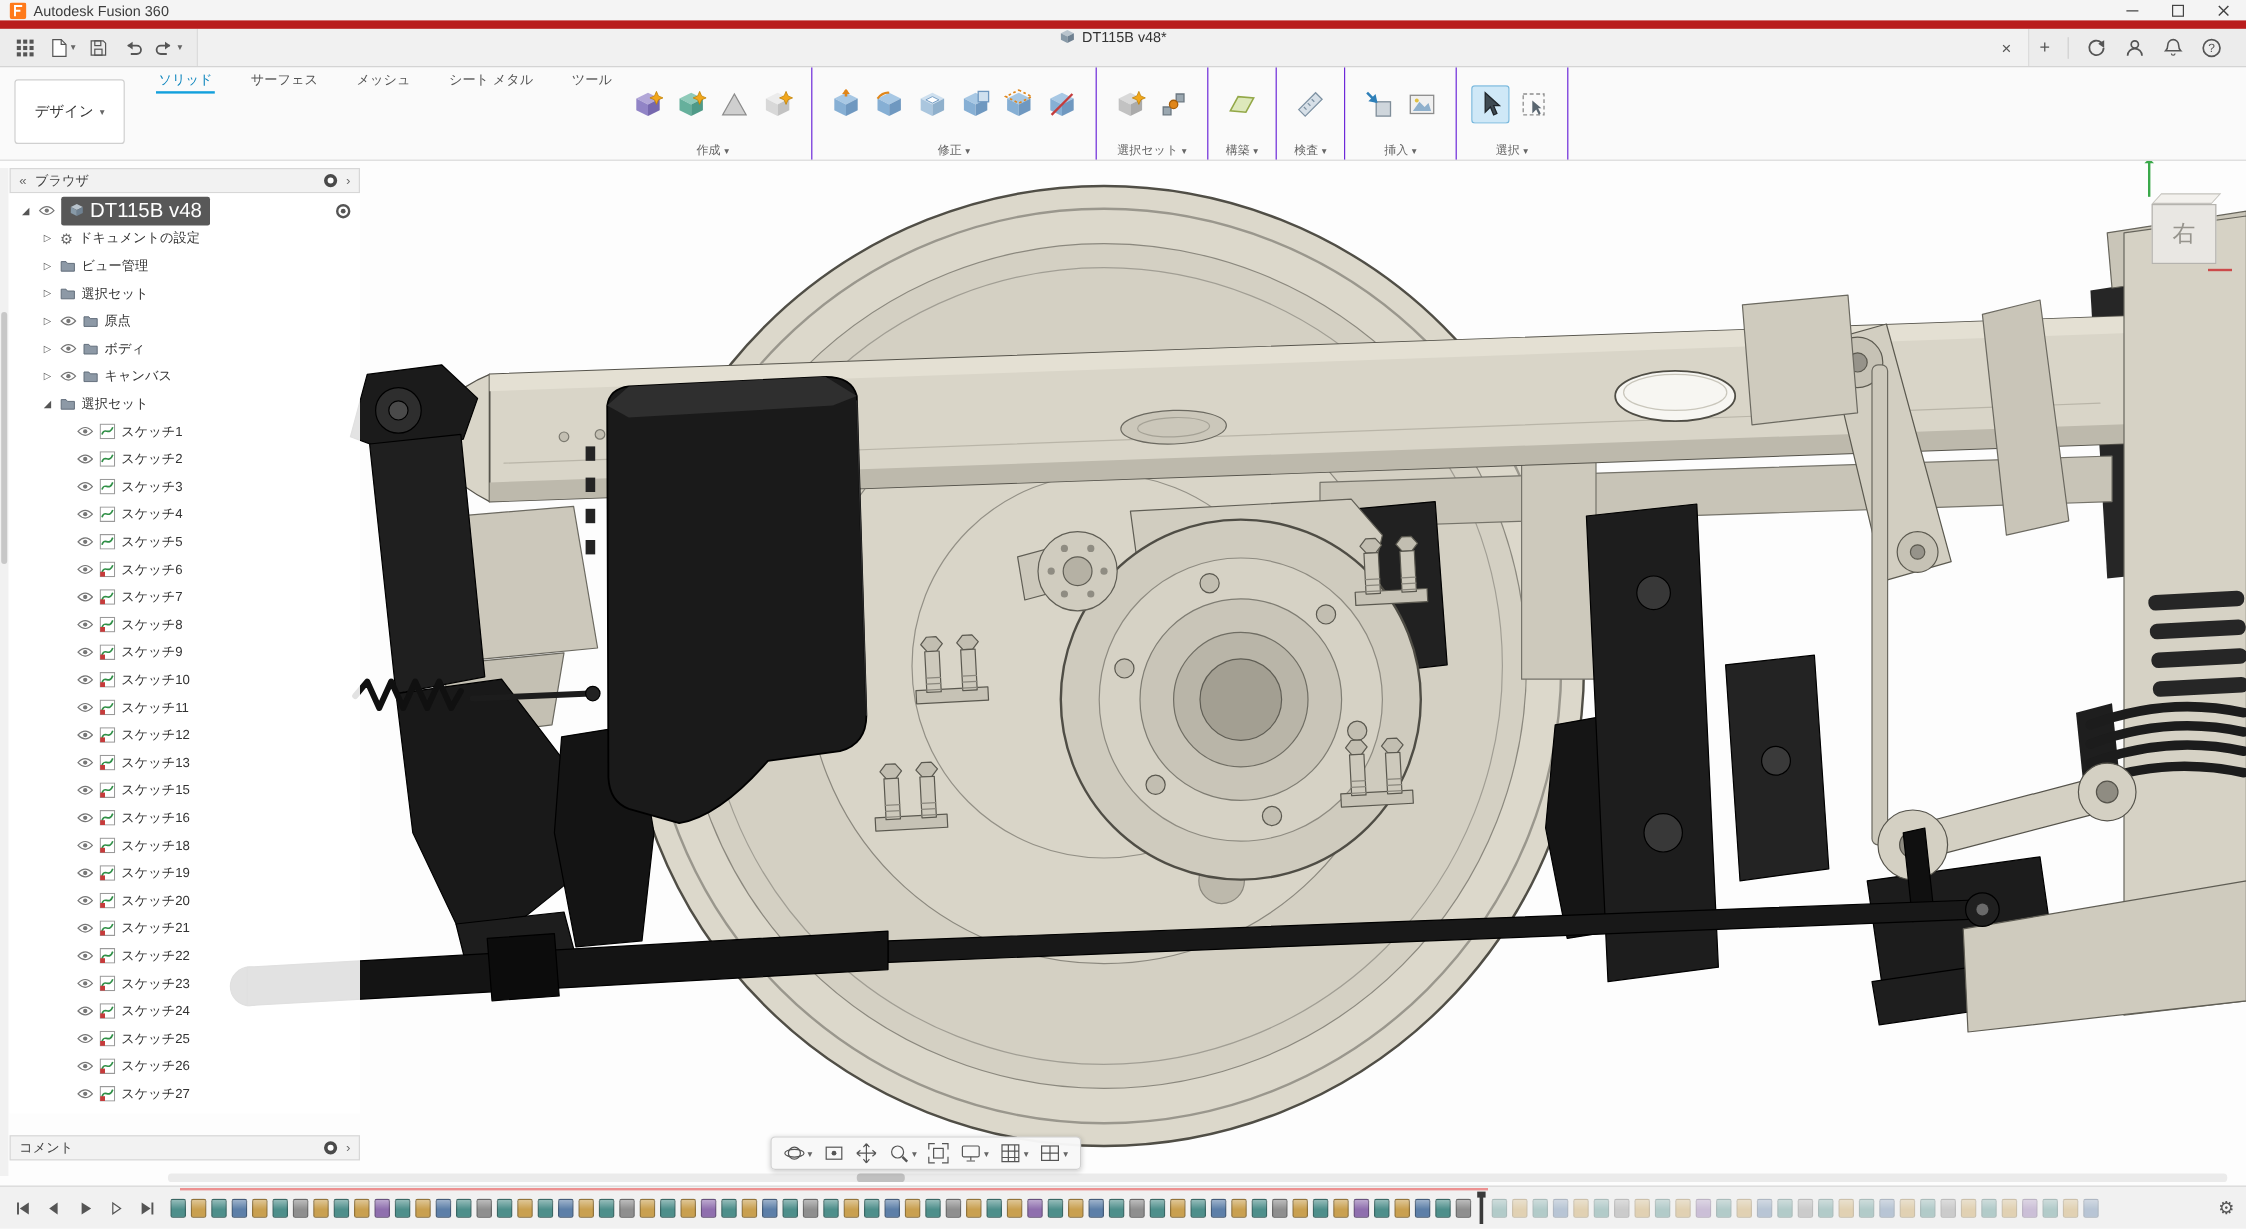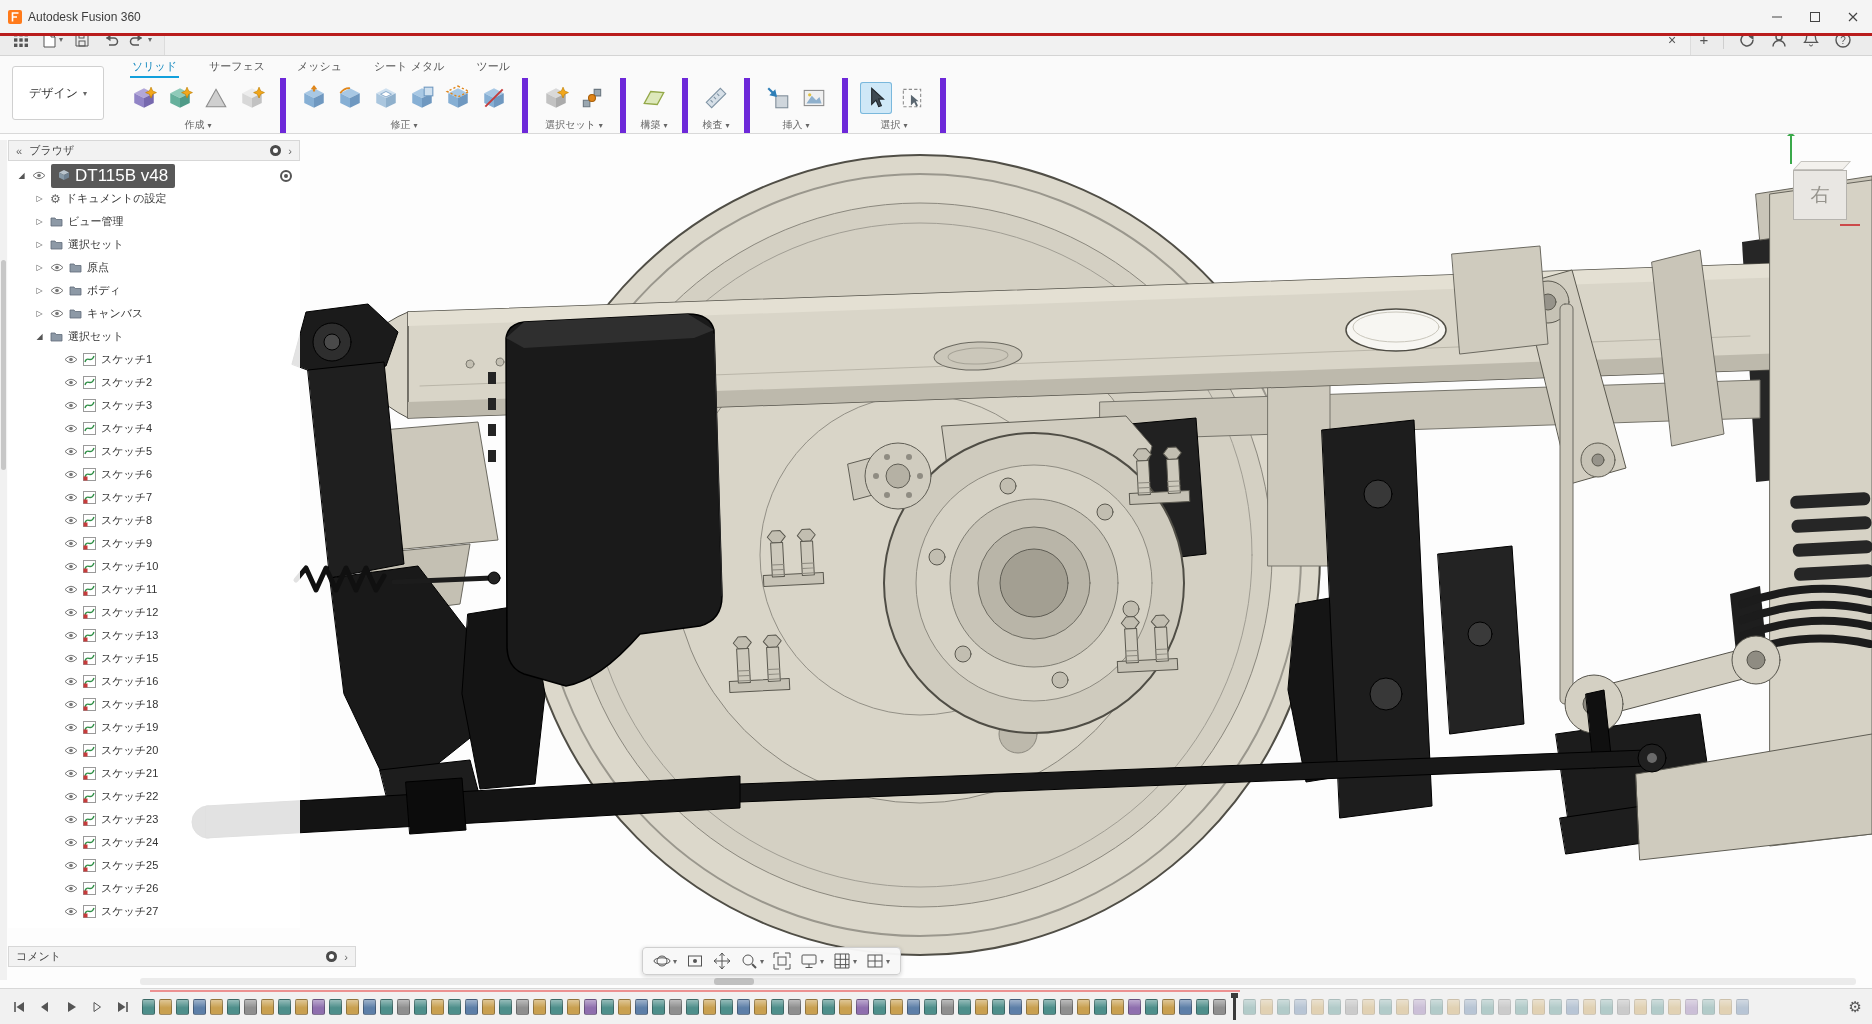--- a/index.html
+++ b/index.html
@@ -1,47 +1,47 @@
 <!DOCTYPE html>
 <html><head>
 <meta charset="utf-8">
 <style>
   * { box-sizing: border-box; margin: 0; padding: 0; }
   html,body { width:1872px; height:1024px; overflow:hidden; }
   body { position:relative; background:#fdfdfd; font-family:"Liberation Sans","DejaVu Sans",sans-serif; color:#333; }
   button { font-family:inherit; cursor:default; }
 
   
-  .titlebar { position:absolute; top:0; left:0; right:0; height:36px; background:#f4f4f4; border-bottom:3px solid #b91c1c; display:flex; align-items:center; z-index:20; }
+  .titlebar { position:absolute; top:0; left:0; right:0; height:24px; background:#f4f4f4; border-bottom:7px solid #b91c1c; display:flex; align-items:center; z-index:20; }
   .logo { display:flex; margin:0 6px 0 8px; }
   .app-title { font-size:12px; color:#3c3c3c; }
   .win-controls { margin-left:auto; display:flex; }
   .win-btn { width:38px; height:23px; border:none; background:none; display:flex; align-items:center; justify-content:center; }
 
   
   .tabbar { position:absolute; top:24px; left:0; right:0; height:32px; background:#ececec; border-bottom:1px solid #d4d4d4; display:flex; align-items:center; z-index:19; }
   .qat { display:flex; align-items:center; gap:2px; padding:0 8px; }
   .qbtn { height:24px; border:none; background:none; display:flex; align-items:center; padding:0 4px; gap:1px; }
   .caret { font-size:8px; color:#666; }
   .doc-tab { flex:1; height:100%; display:flex; align-items:flex-start; justify-content:center; gap:6px; font-size:12px; color:#333; position:relative; background:#f1f1f1; border-left:1px solid #dcdcdc; border-right:1px solid #dcdcdc; }
   .tab-close { position:absolute; right:8px; top:6px; width:20px; height:20px; border:none; background:none; font-size:14px; color:#555; line-height:20px; }
   .newtab-btn { width:26px; height:24px; border:none; background:none; font-size:15px; color:#555; }
   .vdiv { width:1px; height:18px; background:#cfcfcf; margin:0 6px; }
   .right-icons { display:flex; align-items:center; gap:6px; padding:0 16px 0 4px; }
   .rib { width:26px; height:24px; border:none; background:none; display:flex; align-items:center; justify-content:center; }
 
   
   .ribbon { position:absolute; top:56px; left:0; right:0; height:78px; background:#fafafa; border-bottom:1px solid #d9d9d9; display:flex; z-index:18; }
   .workspace { margin:10px 12px 0 12px; width:92px; height:54px; background:#fff; border:1px solid #d0d0d0; border-radius:3px; display:flex; align-items:center; justify-content:center; gap:5px; font-size:12px; color:#333; }
-  .ribbon-main { flex:1; display:flex; flex-direction:column; }
+  .ribbon-main { flex:1; display:flex; }
   .ribbon-tabs { list-style:none; display:flex; gap:28px; height:22px; align-items:flex-end; font-size:11px; color:#555; padding-left:14px; }
   .rtab { padding:2px 2px 4px 2px; white-space:nowrap; }
   .rtab.active { color:#0a84bd; border-bottom:2px solid #12a0dc; padding-bottom:2px; }
   .ribbon-groups { flex:1; display:flex; align-items:stretch; }
-  .rgroup { display:flex; flex-direction:column; align-items:center; padding:0 12px; border-right:6px solid #6d28d9;text-align:center; }
+  .rgroup { display:flex; flex-direction:column; align-items:center; padding:0 12px; border-right:1px solid #6d28d9;text-align:center; }
   .ricons { flex:1; display:flex; align-items:center; gap:4px; }
   .ric { width:32px; height:32px; border:none; background:transparent; border-radius:3px; display:flex; align-items:center; justify-content:center; padding:0; }
   .ric.active { background:#cfe8f7; box-shadow:0 0 0 1px #7ab8dc inset; }
   .rlabel { height:16px; font-size:10px; color:#666; display:flex; align-items:center; gap:3px; white-space:nowrap; }
 
   
   .canvas { position:absolute; top:134px; left:0; width:1872px; height:890px; background:#fdfdfd; }
   .canvas svg.model { position:absolute; top:0; left:0; }
 
   
@@ -60,21 +60,21 @@
   .btree { background:rgba(255,255,255,0.88); padding:3px 0 5px; }
   .trow { display:flex; align-items:center; height:23px; font-size:11px; color:#333; padding-left:26px; gap:5px; white-space:nowrap; }
   .trow.root-row { padding-left:8px; }
   .trow.sk { padding-left:56px; }
   .exp { width:11px; color:#555; font-size:8px; text-align:center; flex:none; }
   .eye, .nicon { display:flex; align-items:center; flex:none; }
   .gearchar { font-size:12px; color:#666; line-height:1; }
   .pill { background:#585858; color:#fff; border-radius:2px; display:flex; align-items:center; gap:5px; padding:2px 7px; font-size:17px; }
   .target { margin-left:auto; margin-right:8px; width:12px; height:12px; border:2px solid #555; border-radius:50%; position:relative; flex:none; }
   .target::after { content:""; position:absolute; left:2px; top:2px; width:4px; height:4px; border-radius:50%; background:#555; }
-  .comments { position:absolute; left:8px; top:946px; width:348px; z-index:11; }
+  .comments { position:absolute; left:8px; top:946px; width:292px; z-index:11; }
 
   
   .vscroll { position:absolute; left:0; top:140px; width:7px; height:840px; background:#f1f1f1; z-index:12; }
   .vthumb { position:absolute; top:120px; left:1px; width:5px; height:210px; background:#c7c7c7; border-radius:3px; }
 
   
   .navbar { position:absolute; left:642px; top:947px; height:28px; background:rgba(248,248,248,0.97); border:1px solid #cfcfcf; border-radius:4px; box-shadow:0 1px 4px rgba(0,0,0,0.18); display:flex; align-items:center; padding:0 6px; gap:1px; z-index:13; }
   .nbtn { display:flex; align-items:center; border:none; background:none; padding:3px 4px; gap:2px; }
 
   

